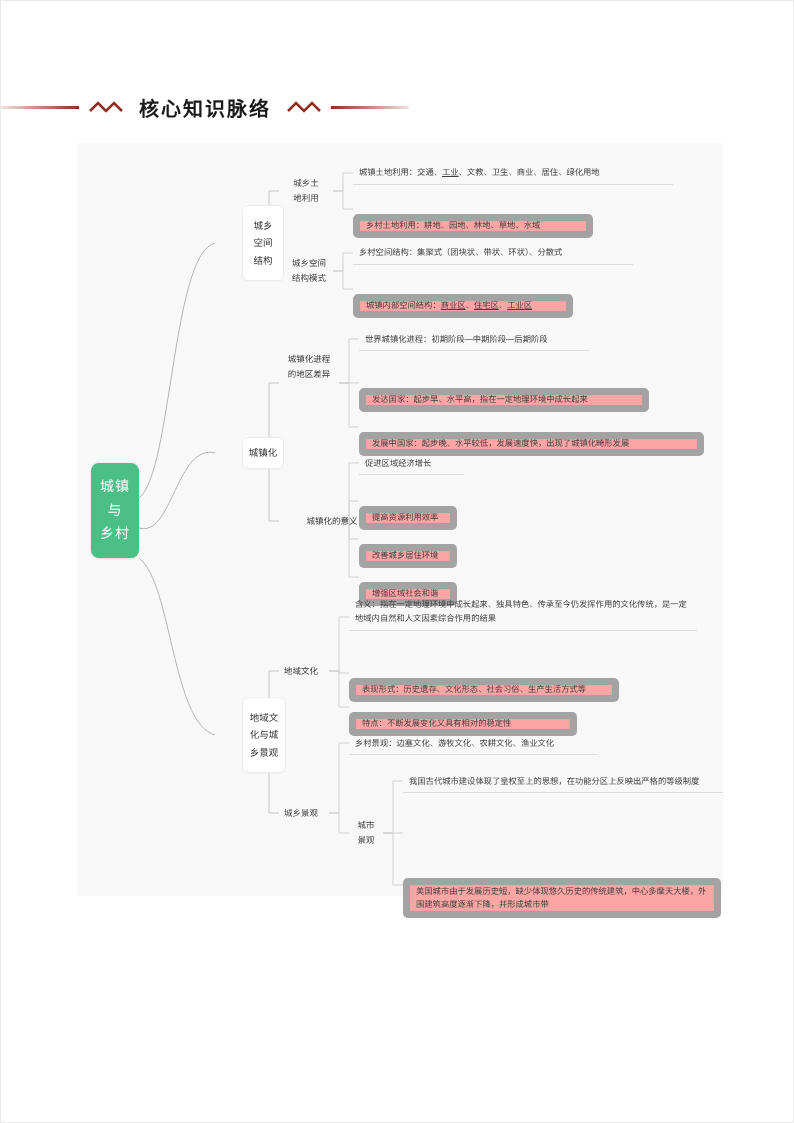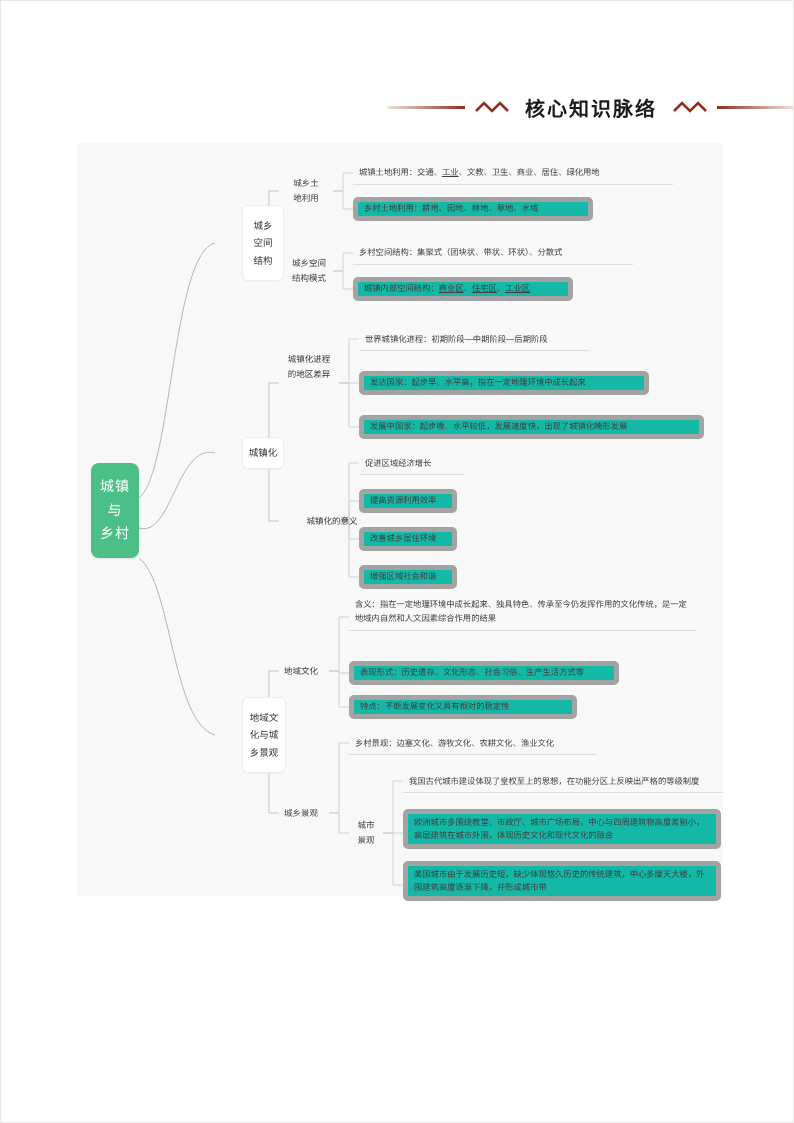--- a/index.html
+++ b/index.html
@@ -14,21 +14,21 @@
     width:794px;height:1123px;
     box-sizing:border-box;
     border:1px solid #e9e9e9;
     background:#fff;
     overflow:hidden;
   }
 
   
   .title-wrap{
     position:absolute;left:0;top:92px;width:794px;
-    display:flex;align-items:center;justify-content:flex-end;gap:10px;
+    display:flex;align-items:center;justify-content:flex-start;gap:10px;
   }
   .title-rule{
     height:3px;width:78px;
     background:linear-gradient(to right,#f3e2dd,#8e2f20);
   }
   .title-rule.right{background:linear-gradient(to left,#f3e2dd,#8e2f20);}
   .title-chev{display:block;}
   .title-text{
     font-family:"DejaVu Sans","Liberation Sans",sans-serif;
     font-size:20px;font-weight:bold;color:#1a1a1a;
@@ -72,21 +72,21 @@
     font-size:8.5px;line-height:1.75;color:#3a3a3a;
   }
   
   .leaf{
     align-items:center;
     font-size:8.3px;line-height:1.65;color:#3f3f3f;
     border-bottom:1px solid #e2e2e2;
     padding:0 4px 0 6px;
   }
   .leaf.boxed{
-    background:#14b8a6;border:5px solid #a3a3a3;border-radius:5px;
+    background:#fca5a5;border:7px solid #a3a3a3;border-radius:5px;margin-top:17px;
   }
   .leaf.plain{border-bottom:1px solid #dcdcdc;background:transparent;}
   .leaf .u{text-decoration:underline;text-underline-offset:1px;}
 </style>
 </head>
 <body>
 
 <div id="page">
 
   <div class="title-wrap">
@@ -214,18 +214,17 @@
 
     <div class="node lvl3" style="left:196px;top:660px;width:56px;height:20px;">城乡景观</div>
 
     <div class="node leaf plain" style="left:272px;top:590px;width:248px;height:22px;">乡村景观：边塞文化、游牧文化、农耕文化、渔业文化</div>
 
     <div class="node lvl3" style="left:272px;top:670px;width:34px;height:40px;">城市
 景观</div>
 
     <div class="node leaf plain" style="left:326px;top:628px;width:320px;height:22px;">我国古代城市建设体现了皇权至上的思想，在功能分区上反映出严格的等级制度</div>
 
-    <div class="node leaf boxed" style="left:326px;top:666px;width:318px;height:40px;line-height:1.6;">欧洲城市多围绕教堂、市政厅、城市广场布局，中心与四周建筑物高度差别小，高层建筑在城市外围，体现历史文化和现代文化的融合</div>
 
     <div class="node leaf boxed" style="left:326px;top:718px;width:318px;height:40px;line-height:1.6;">美国城市由于发展历史短，缺少体现悠久历史的传统建筑，中心多摩天大楼，外围建筑高度逐渐下降，并形成城市带</div>
 
   </div>
 </div>
 
 </body></html>

